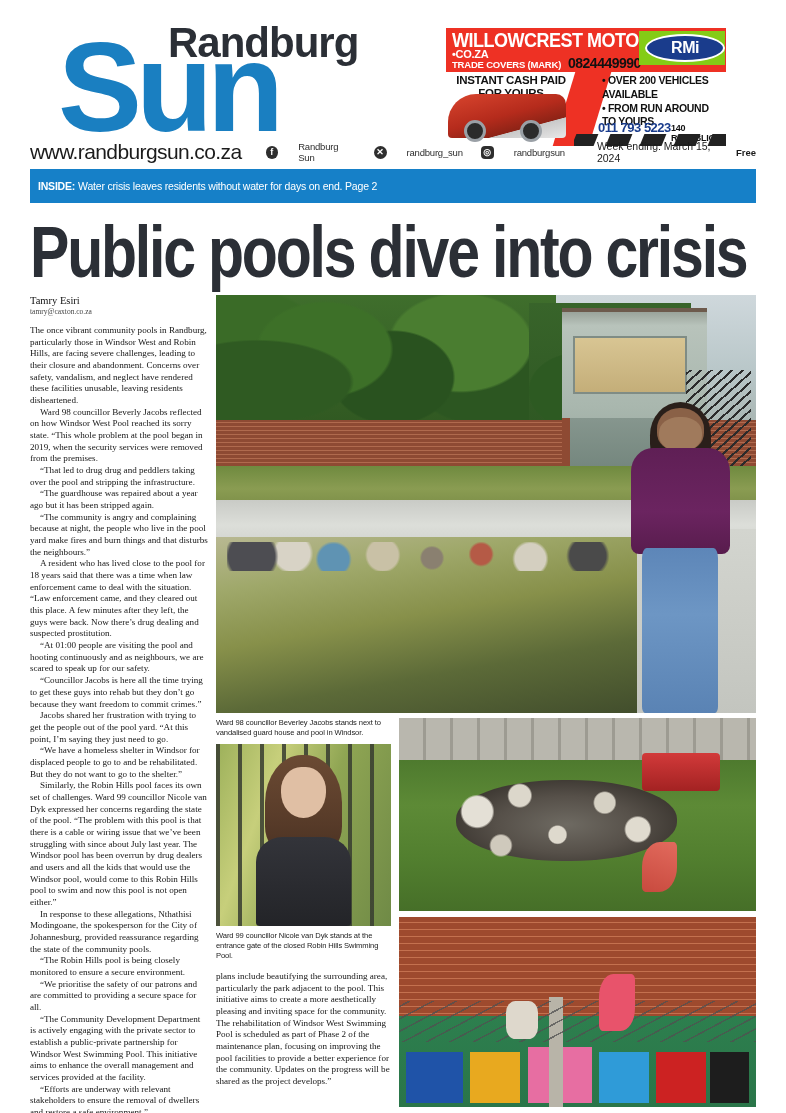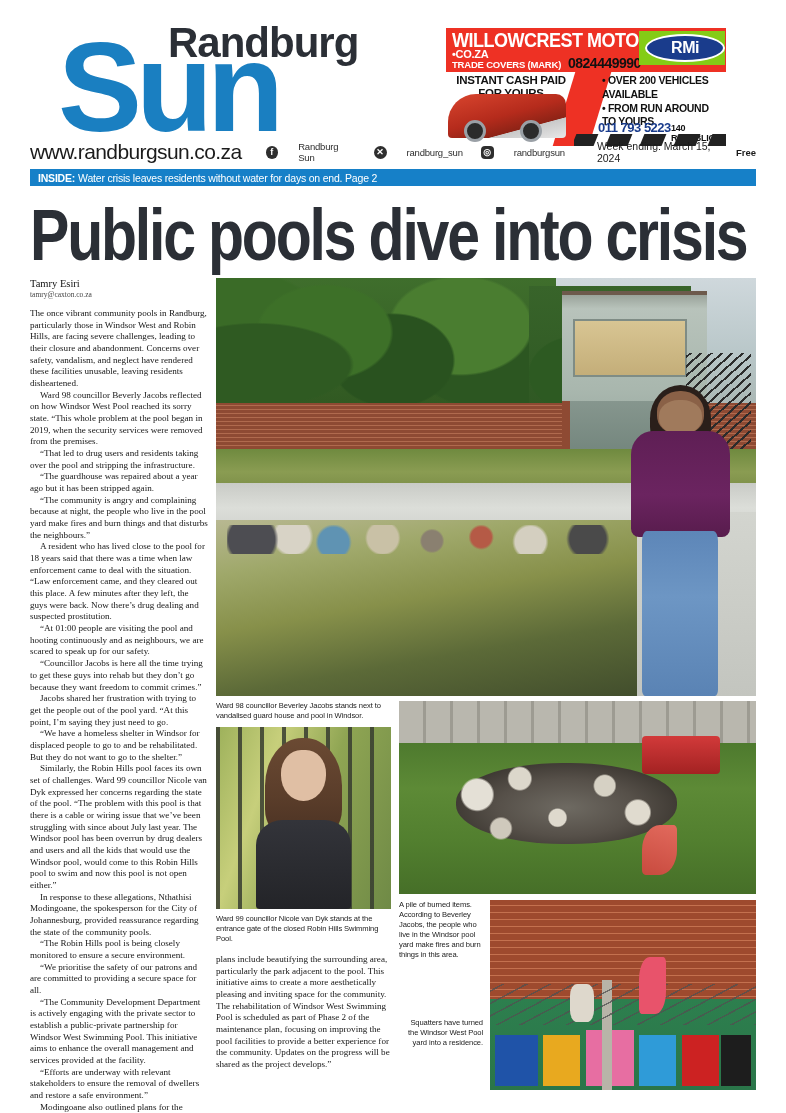--- a/index.html
+++ b/index.html
@@ -129,21 +129,21 @@
     display: inline-flex; align-items: center; justify-content: center;
     font-size: 9px; font-weight: bold; line-height: 1;
   }
   .sicon.ig { border-radius: 4px; background: #2e2e2e; }
   .sname { font-size: 9.5px; color: #2e2e2e; letter-spacing: -0.2px; padding-left: 16px; }
   .weekending { margin-left: 32px; font-size: 10.5px; color: #1b1b1b; }
   .freetag { margin-left: auto; font-size: 9.5px; font-weight: bold; color: #1b1b1b; }
 
   
   .inside-banner {
-    margin-top: 5px; height: 17px; background: #1680c8;
+    margin-top: 5px; height: 34px; background: #1680c8;
     display: flex; align-items: center; padding-left: 8px;
   }
   .inside-label { color: #fff; font-weight: bold; font-size: 10.5px; letter-spacing: -0.2px; }
   .inside-text { color: #fff; font-size: 10.5px; margin-left: 3px; letter-spacing: -0.2px; }
 
   
   .headline {
     margin-top: 14px;
     font-weight: bold; font-size: 59px; color: #2b2f36;
     letter-spacing: -2.2px; line-height: 1.0;
@@ -439,21 +439,21 @@
   <div class="headline">Public pools dive into crisis</div>
 
   <div class="content">
 
     <div class="col-left">
       <div class="byline-name">Tamry Esiri</div>
       <div class="byline-mail">tamry@caxton.co.za</div>
       <div class="body-text">
         <p class="noindent">The once vibrant community pools in Randburg, particularly those in Windsor West and Robin Hills, are facing severe challenges, leading to their closure and abandonment. Concerns over safety, vandalism, and neglect have rendered these facilities unusable, leaving residents disheartened.</p>
         <p>Ward 98 councillor Beverly Jacobs reflected on how Windsor West Pool reached its sorry state. “This whole problem at the pool began in 2019, when the security services were removed from the premises.</p>
-        <p>“That led to drug users and residents taking over the pool and stripping the infrastructure.</p>
+        <p>“That led to drug drug and peddlers taking over the pool and stripping the infrastructure.</p>
         <p>“The guardhouse was repaired about a year ago but it has been stripped again.</p>
         <p>“The community is angry and complaining because at night, the people who live in the pool yard make fires and burn things and that disturbs the neighbours.”</p>
         <p>A resident who has lived close to the pool for 18 years said that there was a time when law enforcement came to deal with the situation. “Law enforcement came, and they cleared out this place. A few minutes after they left, the guys were back. Now there’s drug dealing and suspected prostitution.</p>
         <p>“At 01:00 people are visiting the pool and hooting continuously and as neighbours, we are scared to speak up for our safety.</p>
         <p>“Councillor Jacobs is here all the time trying to get these guys into rehab but they don’t go because they want freedom to commit crimes.”</p>
         <p>Jacobs shared her frustration with trying to get the people out of the pool yard. “At this point, I’m saying they just need to go.</p>
         <p>“We have a homeless shelter in Windsor for displaced people to go to and be rehabilitated. But they do not want to go to the shelter.”</p>
         <p>Similarly, the Robin Hills pool faces its own set of challenges. Ward 99 councillor Nicole van Dyk expressed her concerns regarding the state of the pool. “The problem with this pool is that there is a cable or wiring issue that we’ve been struggling with since about July last year. The Windsor pool has been overrun by drug dealers and users and all the kids that would use the Windsor pool, would come to this Robin Hills pool to swim and now this pool is not open either.”</p>
         <p>In response to these allegations, Nthathisi Modingoane, the spokesperson for the City of Johannesburg, provided reassurance regarding the state of the community pools.</p>
         <p>“The Robin Hills pool is being closely monitored to ensure a secure environment.</p>
@@ -517,24 +517,20 @@
           <div class="photo photo-burn">
             <div class="pb-fence"></div>
             <div class="pb-grass"></div>
             <div class="pb-pile"></div>
             <div class="pb-litter"></div>
             <div class="pb-sofa"></div>
             <div class="pb-flag"></div>
           </div>
 
           <div style="display:flex; gap:7px; margin-top:6px;">
-            <div style="width:84px; flex:0 0 84px;">
-              <div class="caption">A pile of burned items. According to Beverley Jacobs, the people who live in the Windsor pool yard make fires and burn things in this area.</div>
-              <div class="caption" style="margin-top:58px; text-align:right;">Squatters have turned the Windsor West Pool yard into a residence.</div>
-            </div>
             <div style="flex:1;">
               <div class="photo photo-squat">
                 <div class="ps-brick"></div>
                 <div class="ps-mural">
                   <span class="ps-m1"></span>
                   <span class="ps-m2"></span>
                   <span class="ps-m3"></span>
                   <span class="ps-m4"></span>
                   <span class="ps-m5"></span>
                   <span class="ps-m6"></span>

